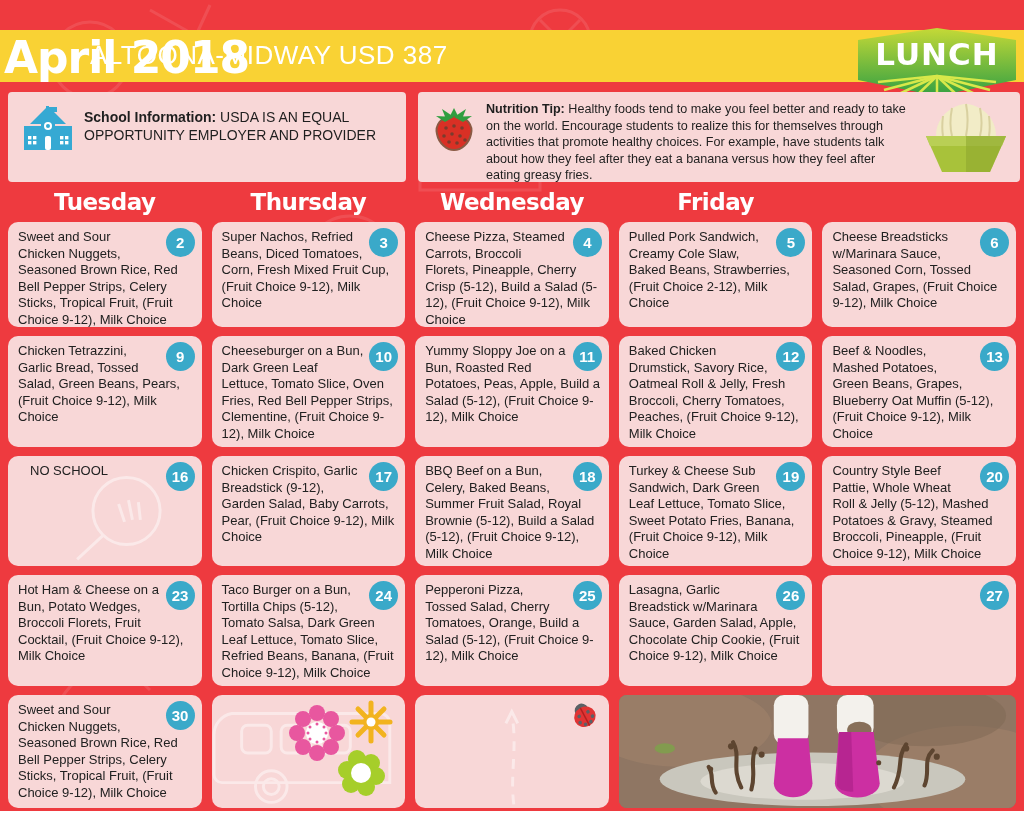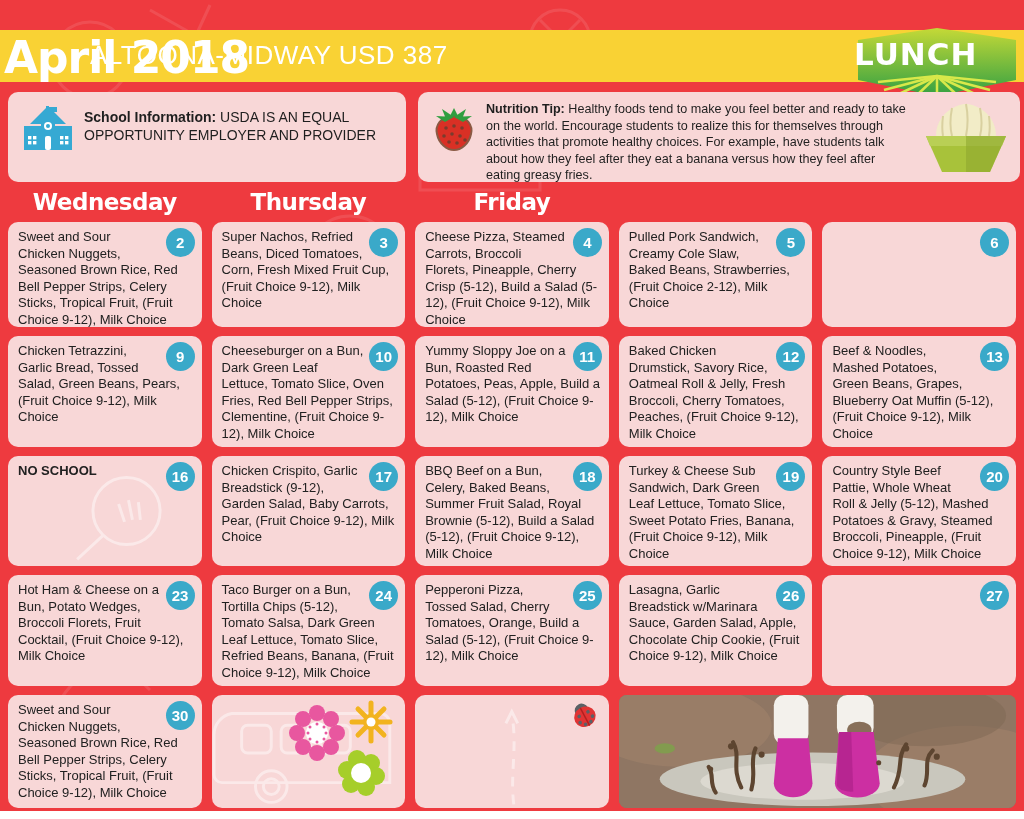--- a/index.html
+++ b/index.html
@@ -3,35 +3,35 @@
 <meta charset="utf-8">
 <style>
   html,body{margin:0;padding:0;}
   body{width:1024px;height:819px;position:relative;font-family:"Liberation Sans",sans-serif;background:#ffffff;overflow:hidden;}
   .poster{position:absolute;top:0;left:0;width:1024px;height:811px;background:#ee3a3f;overflow:hidden;}
   .doodles{position:absolute;top:0;left:0;width:100%;height:100%;opacity:.10;}
   .banner{position:absolute;top:30px;left:0;width:1024px;height:52px;background:#f9d234;}
   .month{position:absolute;top:32px;left:4px;font-family:"DejaVu Sans",sans-serif;font-weight:bold;font-size:44px;letter-spacing:-1px;color:#ffffff;}
   .district{position:absolute;top:40px;left:0;width:1024px;text-align:left;font-size:26px;color:#ffffff;letter-spacing:.5px;text-indent:90px;}
   .lunch-badge{position:absolute;top:26px;right:4px;width:166px;height:72px;}
-  .lunch-text{position:absolute;top:36px;right:4px;width:166px;text-align:left;font-family:"DejaVu Sans",sans-serif;font-weight:bold;font-size:31px;letter-spacing:1px;color:#ffffff;}
-  .infobox{position:absolute;top:92px;height:90px;background:#f8d7d7;border-radius:10px;display:flex;align-items:flex-start;}
+  .lunch-text{position:absolute;top:36px;right:4px;width:166px;text-align:center;font-family:"DejaVu Sans",sans-serif;font-weight:bold;font-size:31px;letter-spacing:1px;color:#ffffff;}
+  .infobox{position:absolute;top:92px;height:90px;background:#f8d7d7;border-radius:4px;display:flex;align-items:flex-start;}
   .info-school{left:8px;width:398px;}
   .info-tip{left:390px;width:602px;margin-left:28px;}
   .info-icon{flex:0 0 auto;margin:12px 10px 0 14px;}
   .info-text{font-size:14px;color:#1f1f1f;line-height:1.3;margin-top:16px;padding-right:10px;}
   .tip-text{font-size:12.6px;margin-top:9px;line-height:1.32;padding-right:4px;}
   .bold{font-weight:bold;}
   .bowl{flex:0 0 auto;margin:4px 6px 0 2px;}
   .dayheaders{position:absolute;top:189px;left:8px;right:8px;display:grid;grid-template-columns:repeat(5,1fr);column-gap:10px;height:32px;}
   .dayheaders div{text-align:center;font-family:"DejaVu Sans",sans-serif;font-weight:bold;font-size:23px;color:#ffffff;letter-spacing:-.5px;}
   .grid{position:absolute;top:222px;left:8px;right:8px;display:grid;grid-template-columns:repeat(5,1fr);grid-template-rows:105px 111px 110px 111px 113px;gap:9px 10px;}
   .cell{position:relative;background:#f8d7d7;border-radius:10px;padding:7px 8px 6px 10px;font-size:13px;line-height:1.27;color:#212121;overflow:hidden;}
   .num{float:right;width:29px;height:29px;border-radius:50%;background:#3aa9c9;color:#ffffff;font-weight:bold;font-size:15px;display:flex;align-items:center;justify-content:center;margin:-1px -1px 2px 5px;}
-  .noschool .menu{font-weight:bold;}
+  .noschool .menu{font-weight:normal;margin-left:12px;}
   .photo-cell{grid-column:4/6;background:#8f7663;border-radius:8px;padding:0;overflow:hidden;}
   .photo-cell svg{display:block;width:100%;height:100%;}
   .decor-svg{position:absolute;top:0;left:0;width:100%;height:100%;}
   .flowers{position:absolute;top:4px;right:10px;}
   .ladybug{position:absolute;top:4px;right:8px;}
   .faint{opacity:.45;}
 </style>
 </head>
 <body>
 
@@ -138,32 +138,33 @@
         <path d="M25 20 C24 28 24 34 25 40"></path>
         <path d="M71 20 C72 28 72 34 71 40"></path>
       </g>
       <path d="M8 40 L88 40 L72 76 L24 76 Z" fill="#a8c23a"></path>
       <path d="M8 40 L88 40 L84 50 L12 50 Z" fill="#b9cf55"></path>
       <path d="M48 40 L88 40 L72 76 L48 76 Z" fill="#8ca52d" opacity=".55"></path>
     </svg>
   </div>
 
   <div class="dayheaders">
+    <div>Tuesday</div>
+    <div>Thursday</div>
     <div>Wednesday</div>
-    <div>Thursday</div>
     <div>Friday</div>
   </div>
 
   <div class="grid">
 
     <div class="cell"><span class="num">2</span><span class="menu">Sweet and Sour Chicken Nuggets, Seasoned Brown Rice, Red Bell Pepper Strips, Celery Sticks, Tropical Fruit, (Fruit Choice 9-12), Milk Choice</span></div>
     <div class="cell"><span class="num">3</span><span class="menu">Super Nachos, Refried Beans, Diced Tomatoes, Corn, Fresh Mixed Fruit Cup, (Fruit Choice 9-12), Milk Choice</span></div>
     <div class="cell"><span class="num">4</span><span class="menu">Cheese Pizza, Steamed Carrots, Broccoli Florets, Pineapple, Cherry Crisp (5-12), Build a Salad (5-12), (Fruit Choice 9-12), Milk Choice</span></div>
     <div class="cell"><span class="num">5</span><span class="menu">Pulled Pork Sandwich, Creamy Cole Slaw, Baked Beans, Strawberries, (Fruit Choice 2-12), Milk Choice</span></div>
-    <div class="cell"><span class="num">6</span></div>
+    <div class="cell"><span class="num">6</span><span class="menu">Cheese Breadsticks w/Marinara Sauce, Seasoned Corn, Tossed Salad, Grapes, (Fruit Choice 9-12), Milk Choice</span></div>
 
     <div class="cell"><span class="num">9</span><span class="menu">Chicken Tetrazzini, Garlic Bread, Tossed Salad, Green Beans, Pears, (Fruit Choice 9-12), Milk Choice</span></div>
     <div class="cell"><span class="num">10</span><span class="menu">Cheeseburger on a Bun, Dark Green Leaf Lettuce, Tomato Slice, Oven Fries, Red Bell Pepper Strips, Clementine, (Fruit Choice 9-12), Milk Choice</span></div>
     <div class="cell"><span class="num">11</span><span class="menu">Yummy Sloppy Joe on a Bun, Roasted Red Potatoes, Peas, Apple, Build a Salad (5-12), (Fruit Choice 9-12), Milk Choice</span></div>
     <div class="cell"><span class="num">12</span><span class="menu">Baked Chicken Drumstick, Savory Rice, Oatmeal Roll &amp; Jelly, Fresh Broccoli, Cherry Tomatoes, Peaches, (Fruit Choice 9-12), Milk Choice</span></div>
     <div class="cell"><span class="num">13</span><span class="menu">Beef &amp; Noodles, Mashed Potatoes, Green Beans, Grapes, Blueberry Oat Muffin (5-12), (Fruit Choice 9-12), Milk Choice</span></div>
 
     <div class="cell noschool">
       <span class="num">16</span>
       <span class="menu">NO SCHOOL</span>

